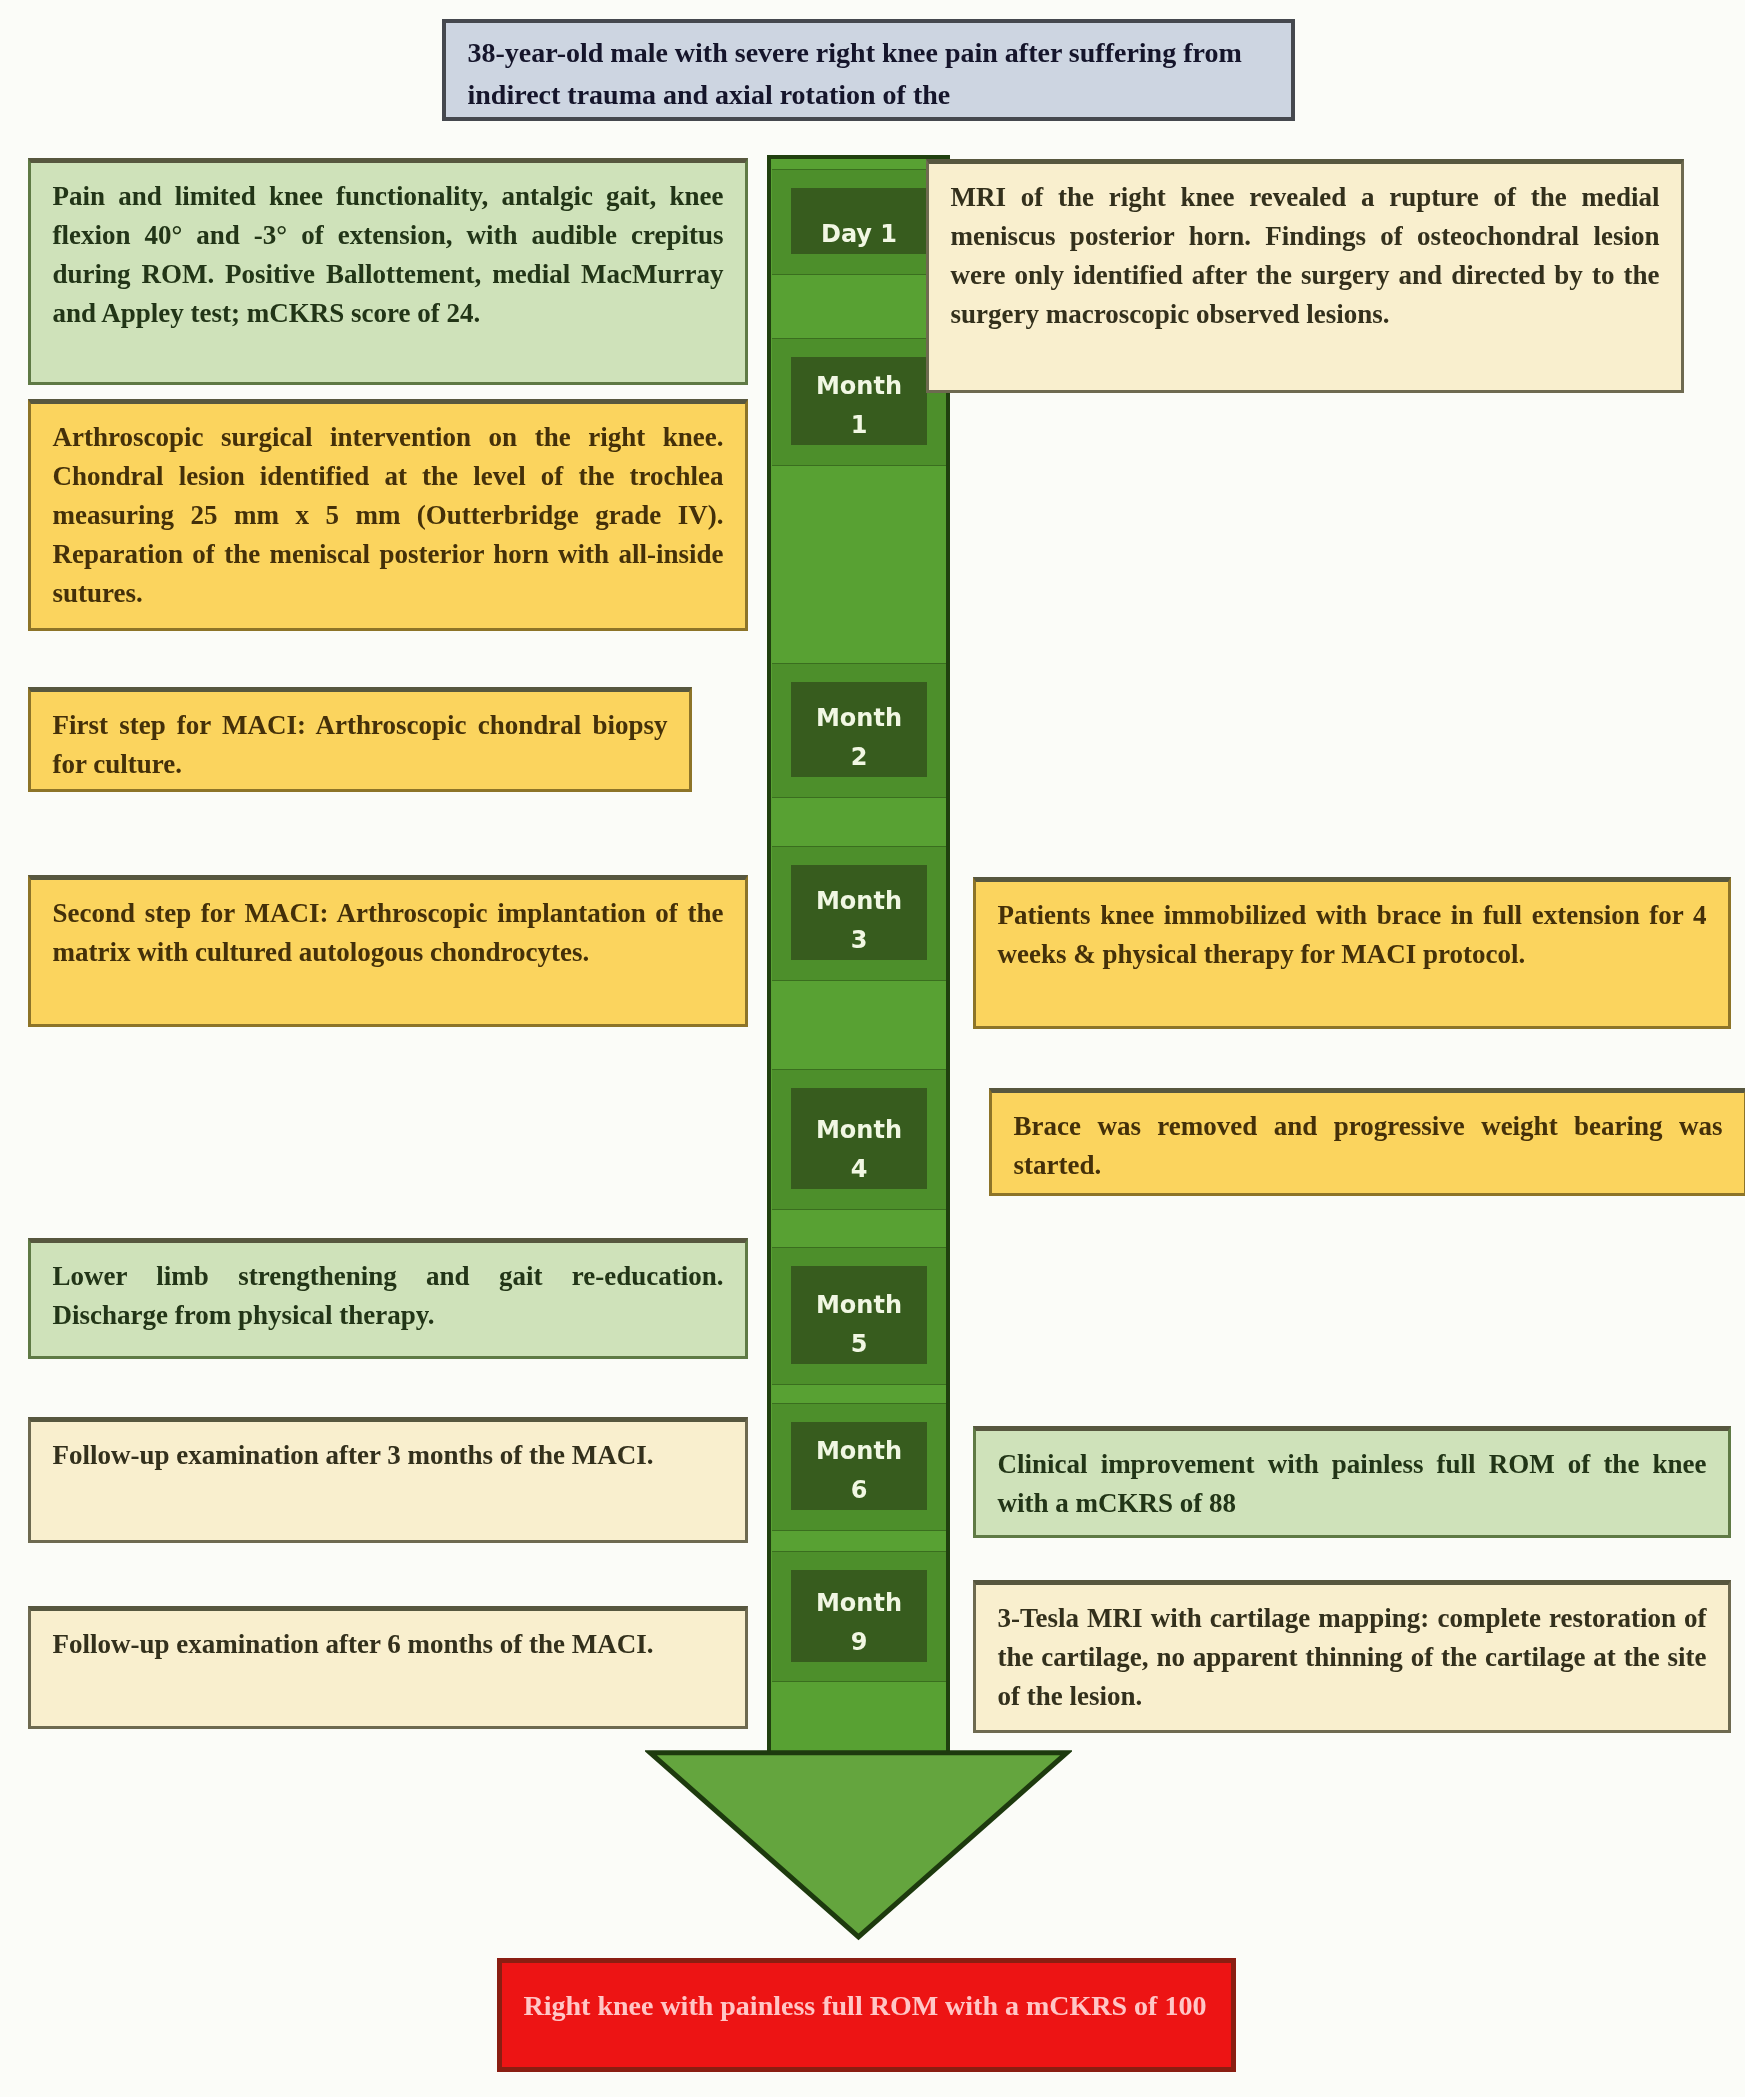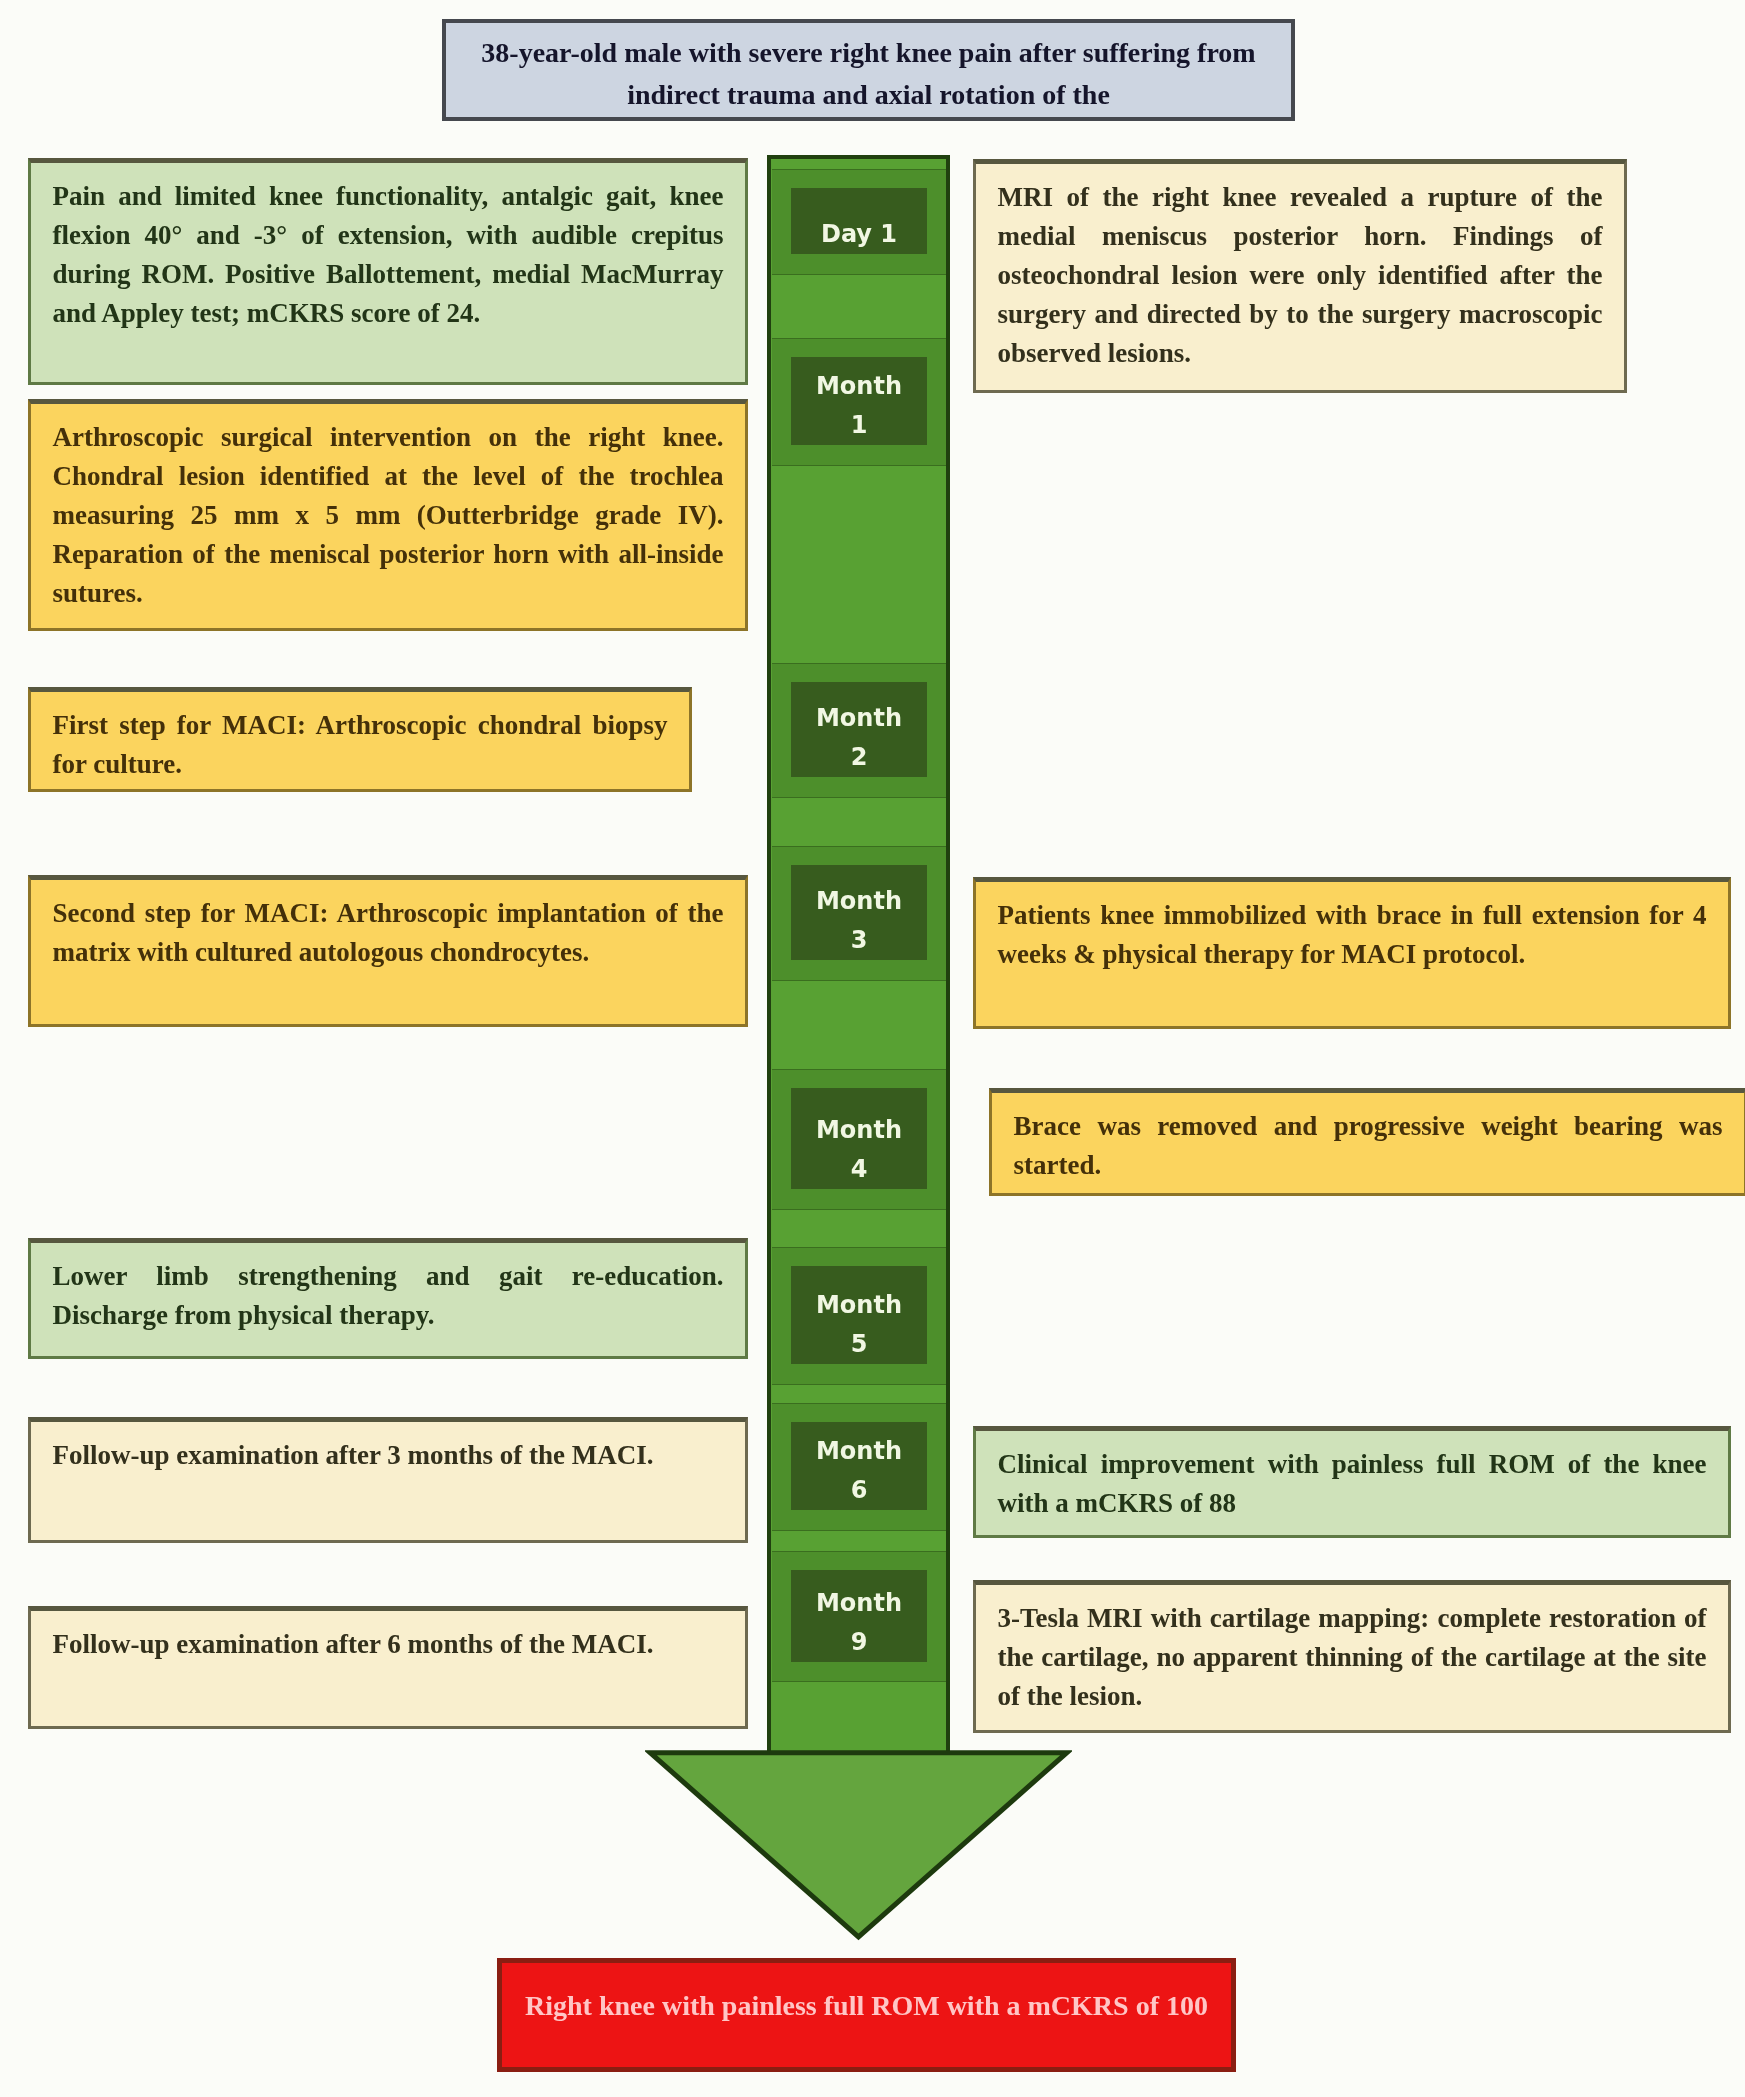--- a/index.html
+++ b/index.html
@@ -2,21 +2,21 @@
 <html style="--page-bg: #fbfcf8; --header-bg: #cdd5e1; --header-border: #45484e; --header-text: #15152b; --green-bg: #cfe2ba; --green-border: #5f7a45; --green-text: #223517; --orange-bg: #fbd45e; --orange-border: #8d7428; --orange-text: #443009; --cream-bg: #f9efce; --cream-border: #6e6a50; --cream-text: #33301c; --bar-fill: #58a133; --bar-edge: #20400f; --label-bg: #375c1e; --label-text: #f1f7e3; --arrow-fill: #64a53e; --arrow-edge: #1d3a0e; --outcome-bg: #ed1414; --outcome-border: #8a1e12; --outcome-text: #ffc6c6;font-size:10px"><head>
 <meta charset="utf-8">
 <style>
   html,body{margin:0;padding:0;}
   body{background:var(--page-bg,#fbfcf8);font-family:"Liberation Serif",serif;}
   .canvas{position:relative;width:1745px;height:2097px;background:var(--page-bg,#fbfcf8);overflow:hidden;}
 
   
   .box{position:absolute;box-sizing:border-box;border:3.8px solid #666;}
   .box-text{font-weight:bold;font-size:27px;line-height:39px;padding:14px 21.5px;text-align:justify;}
-  .center-text{text-align:center;}
+  .center-text{text-align:left;}
 
   
   .tone-header{background:var(--header-bg,#cdd5e1);border-color:var(--header-border,#45484e);border-width:4.4px;}
   .tone-header .box-text{color:var(--header-text,#15152b);font-size:28px;line-height:42px;padding-top:8.8px;}
   .tone-green{background:var(--green-bg,#cfe2ba);border-color:var(--green-border,#5f7a45);}
   .tone-green .box-text{color:var(--green-text,#223517);}
   .tone-orange{background:var(--orange-bg,#fbd45e);border-color:var(--orange-border,#8d7428);}
   .tone-orange .box-text{color:var(--orange-text,#443009);}
   .tone-cream{background:var(--cream-bg,#f9efce);border-color:var(--cream-border,#6e6a50);}
   .tone-cream .box-text{color:var(--cream-text,#33301c);}
@@ -52,21 +52,21 @@
   
   .lb0{left:28px;top:158px;width:720px;height:227px;}
   .lb1{left:28px;top:399px;width:720px;height:232px;}
   .lb2{left:28px;top:687px;width:664px;height:105px;}
   .lb3{left:28px;top:875px;width:720px;height:152px;}
   .lb4{left:28px;top:1238px;width:720px;height:121px;}
   .lb5{left:28px;top:1417px;width:720px;height:126px;}
   .lb6{left:28px;top:1606px;width:720px;height:123px;}
 
   
-  .rb0{left:973px;top:159px;width:654px;height:234px;}
+  .rb0{left:926px;top:159px;width:758px;height:234px;}
   .rb1{left:973px;top:482px;width:758px;height:155px;}
   .rb2{left:973px;top:877px;width:758px;height:152px;}
   .rb3{left:989px;top:1088px;width:758px;height:108px;}
   .rb4{left:973px;top:1426px;width:758px;height:112px;}
   .rb5{left:973px;top:1580px;width:758px;height:153px;}
 </style>
 </head>
 <body>
 
 <div class="canvas">

